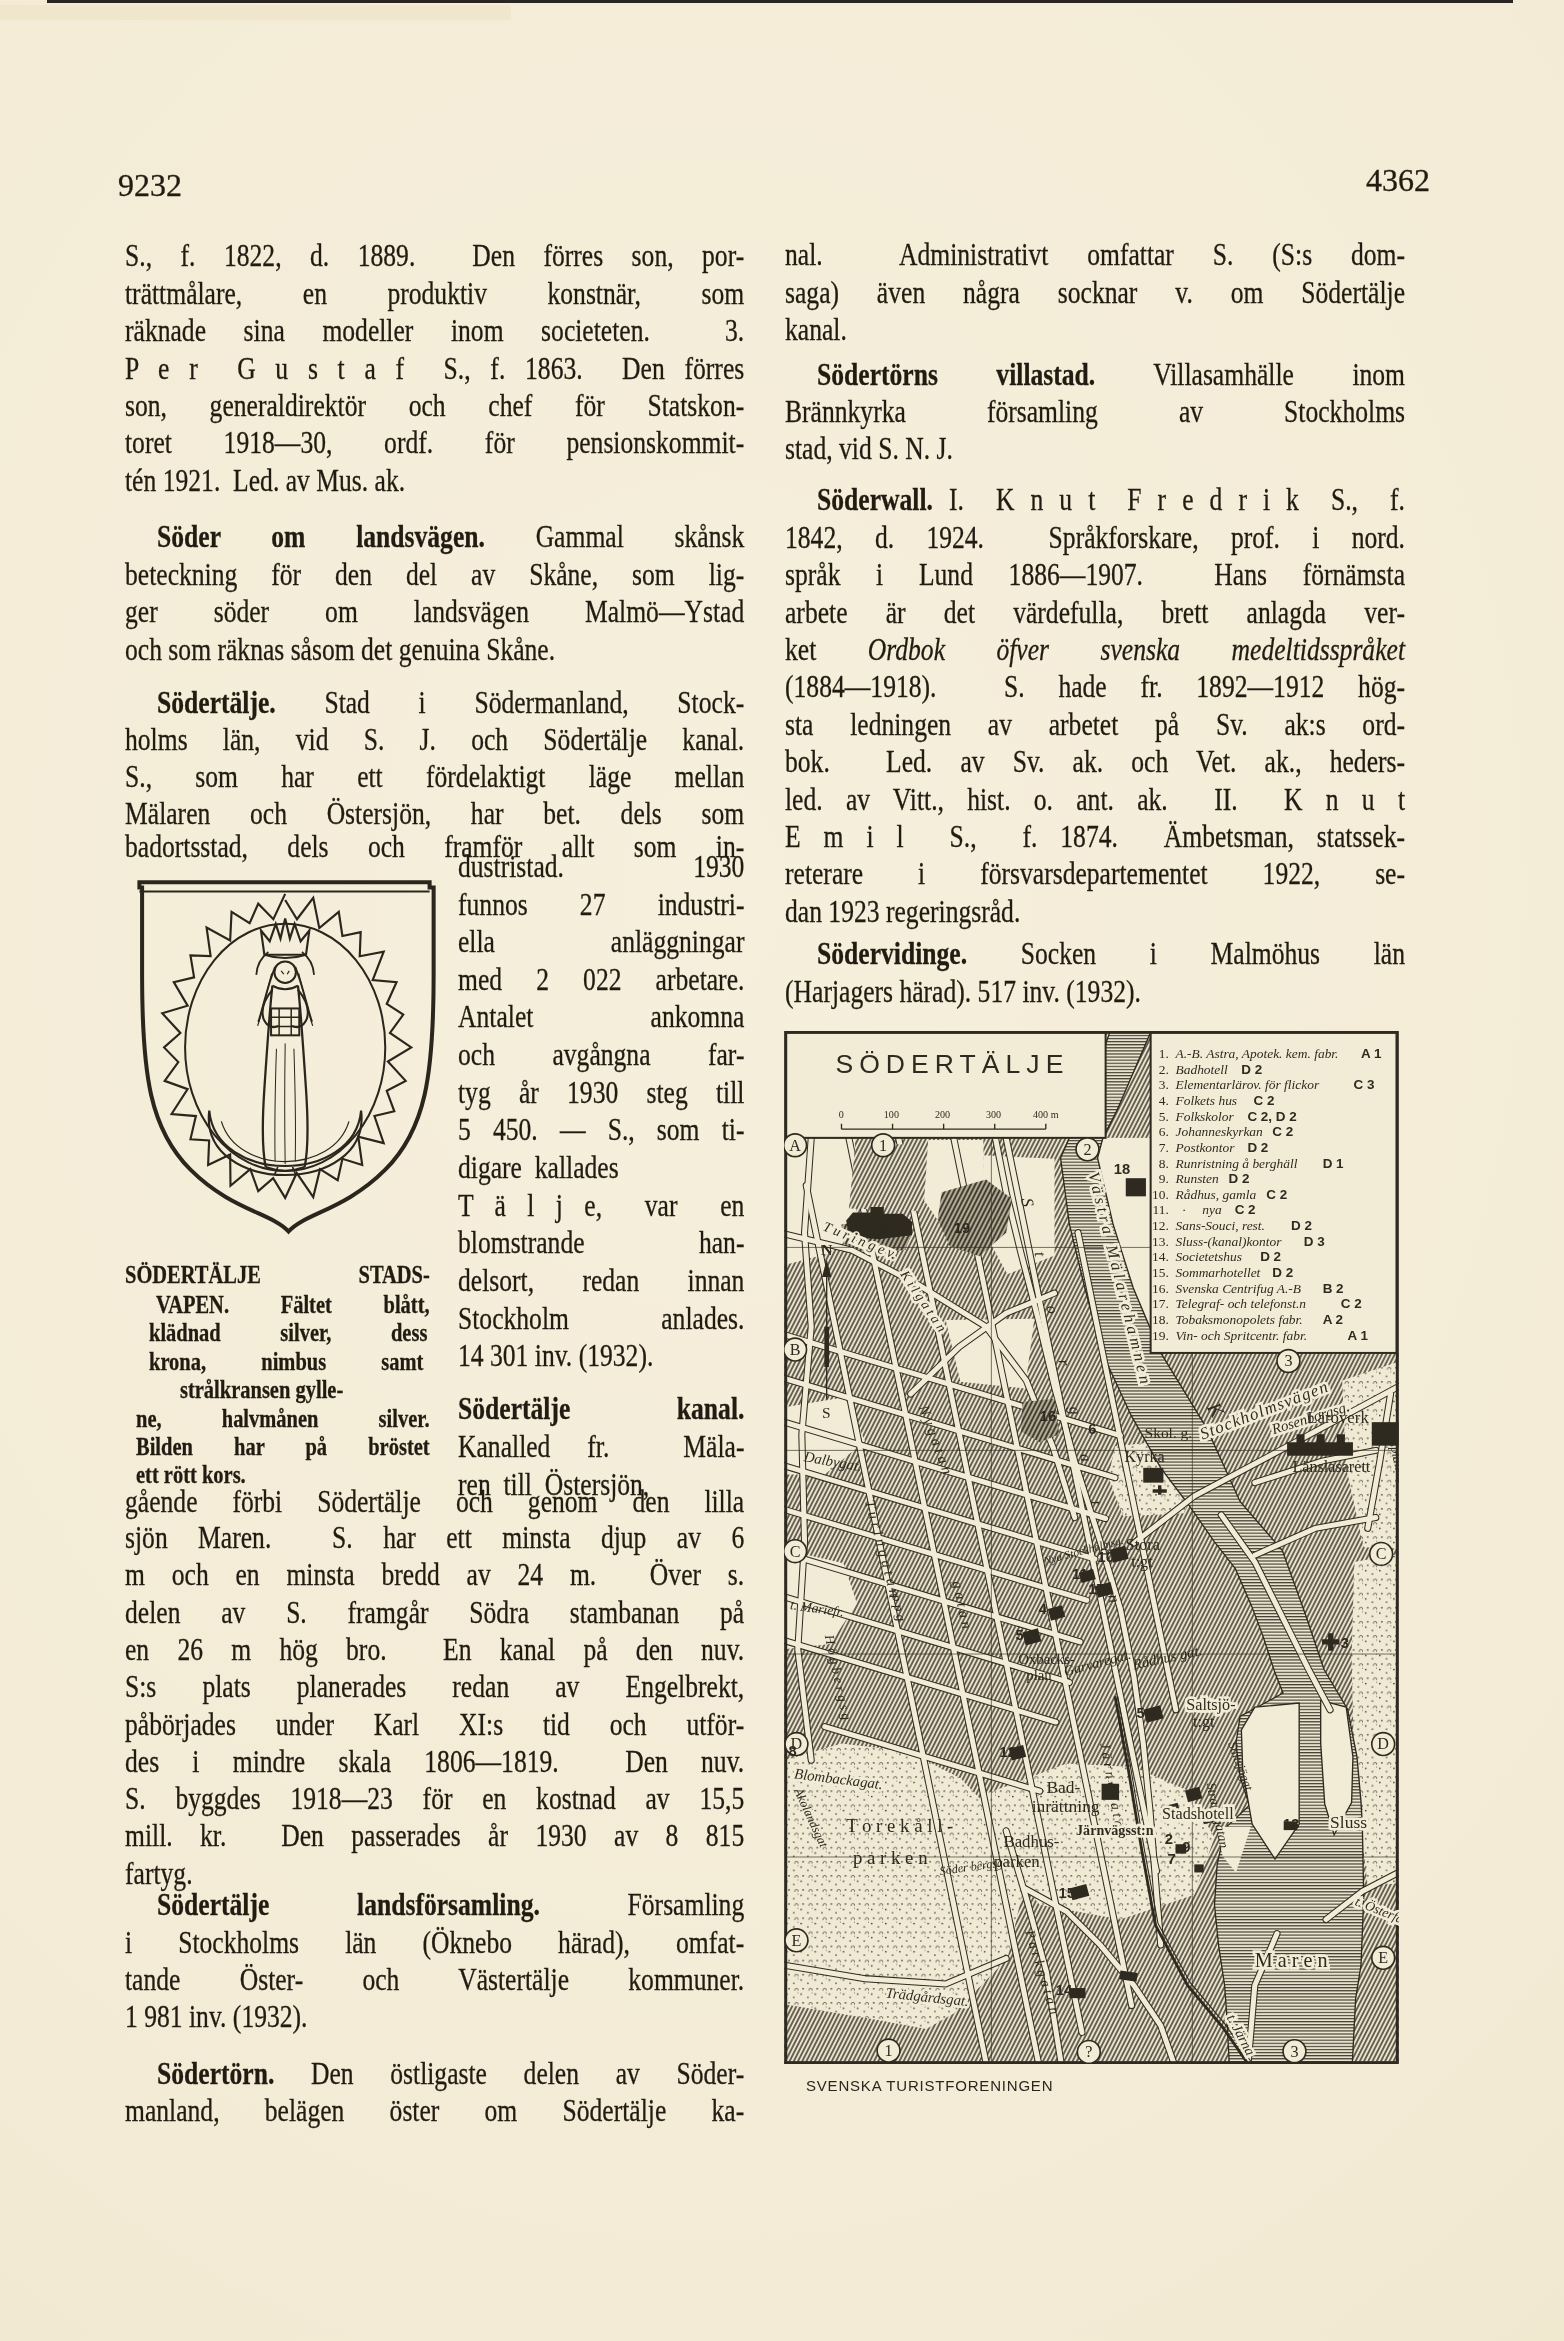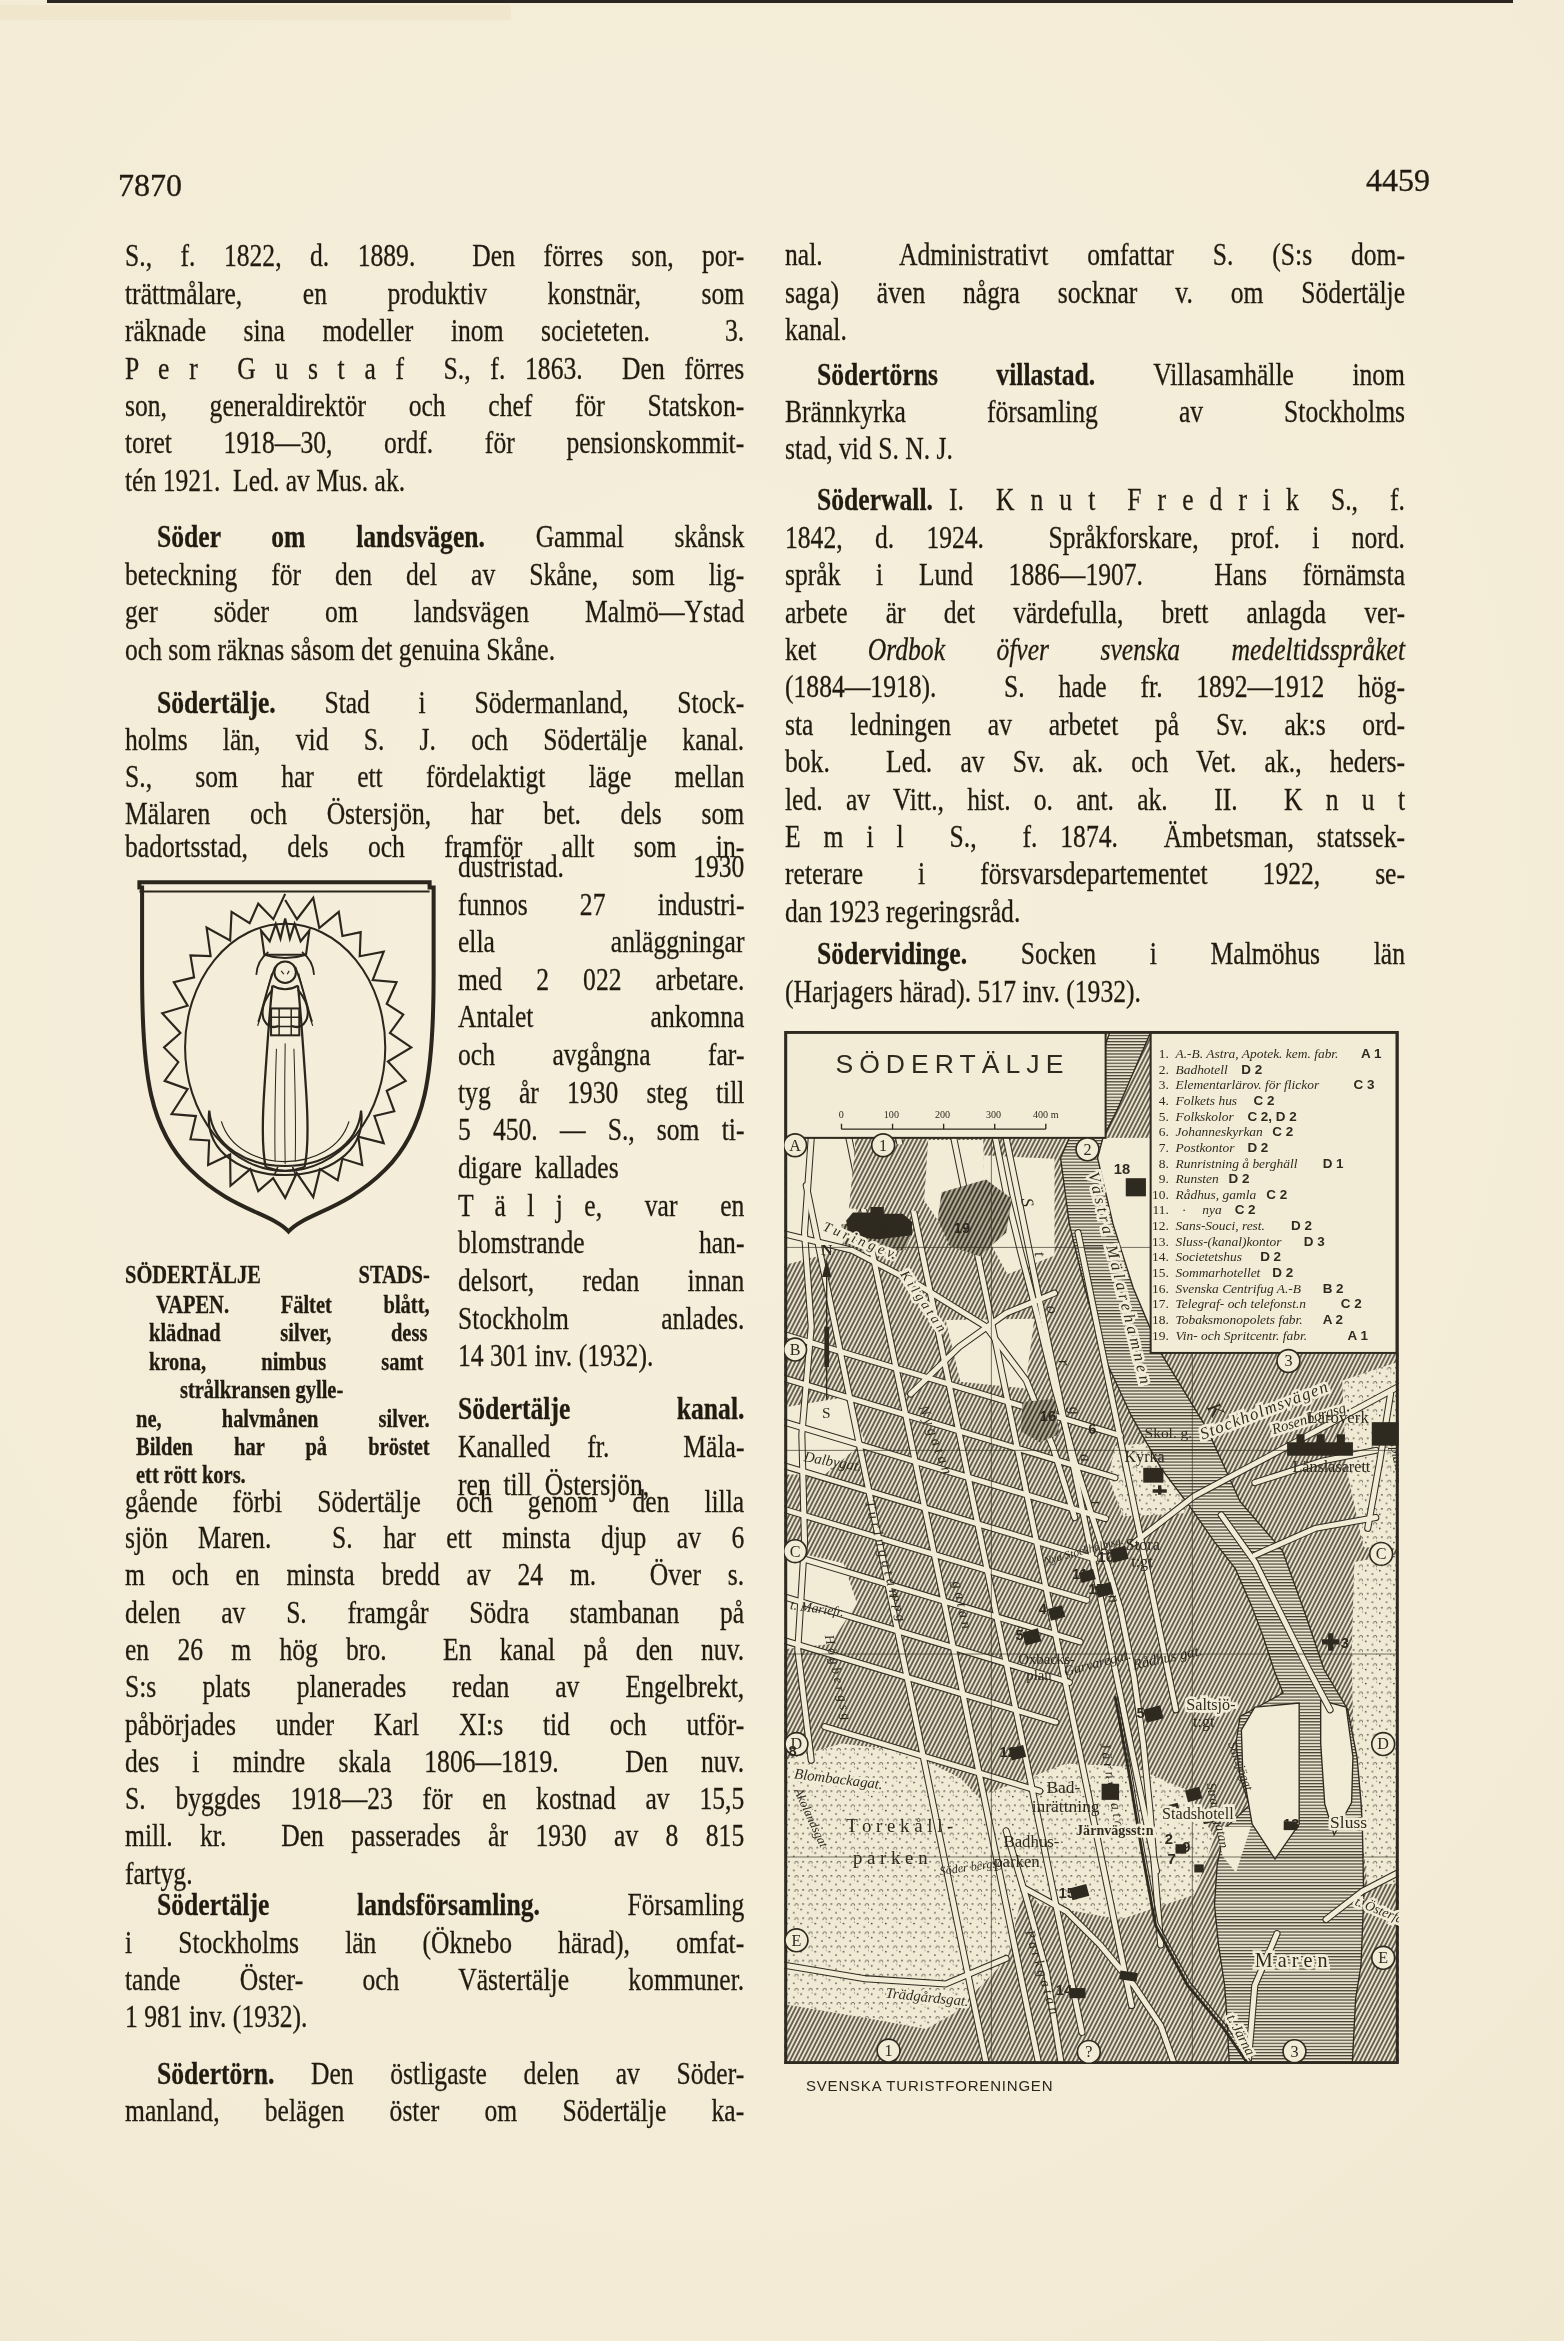--- a/index.html
+++ b/index.html
@@ -18,24 +18,24 @@
   i{font-style:italic;}
 </style>
 </head>
 <body>
 <div id="page">
 
 <div style="position:absolute;left:47px;top:0;width:1466px;height:3.4px;background:#2a2520;"></div>
 
 <div style="position:absolute;left:0;top:4.7px;width:511px;height:15px;background:#ecdebd;opacity:0.4;"></div>
 
-<div class="lnl" style="left:118px;top:163px;font-size:32px;transform:none;">7870</div>
-
-
-<div class="lnl" style="left:1366px;top:158px;font-size:32px;transform:none;">4459</div>
+<div class="lnl" style="left:118px;top:163px;font-size:32px;transform:none;">9232</div>
+
+
+<div class="lnl" style="left:1366px;top:158px;font-size:32px;transform:none;">4362</div>
 
 <div class="ln c1" style="top:233px;">S., f. 1822, d. 1889.&nbsp; Den förres son, por-</div>
 <div class="ln c1" style="top:271px;">trättmålare, en produktiv konstnär, som</div>
 <div class="ln c1" style="top:308px;">räknade sina modeller inom societeten.&nbsp; 3.</div>
 <div class="ln c1" style="top:346px;">P e r&nbsp; G u s t a f&nbsp; S., f. 1863.&nbsp; Den förres</div>
 <div class="ln c1" style="top:383px;">son, generaldirektör och chef för Statskon-</div>
 <div class="ln c1" style="top:420px;">toret 1918—30, ordf. för pensionskommit-</div>
 <div class="lnl c1" style="top:458px;">tén 1921.&nbsp; Led. av Mus. ak.</div>
 
 <div class="ln c1" style="top:514px;"><span style="padding-left:40px;"></span><b>Söder om landsvägen.</b> Gammal skånsk</div>

